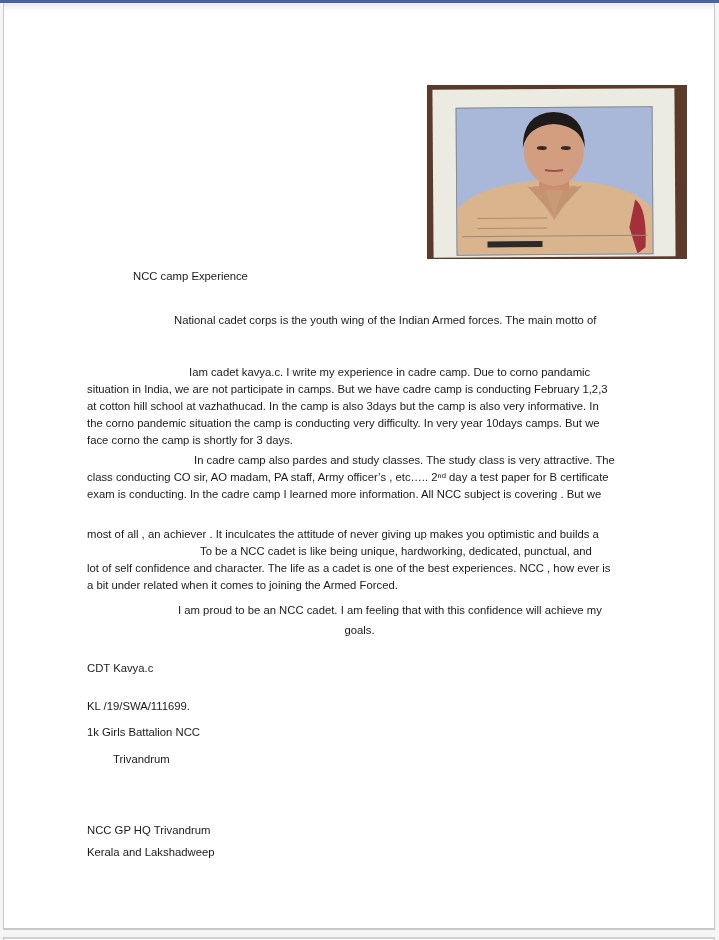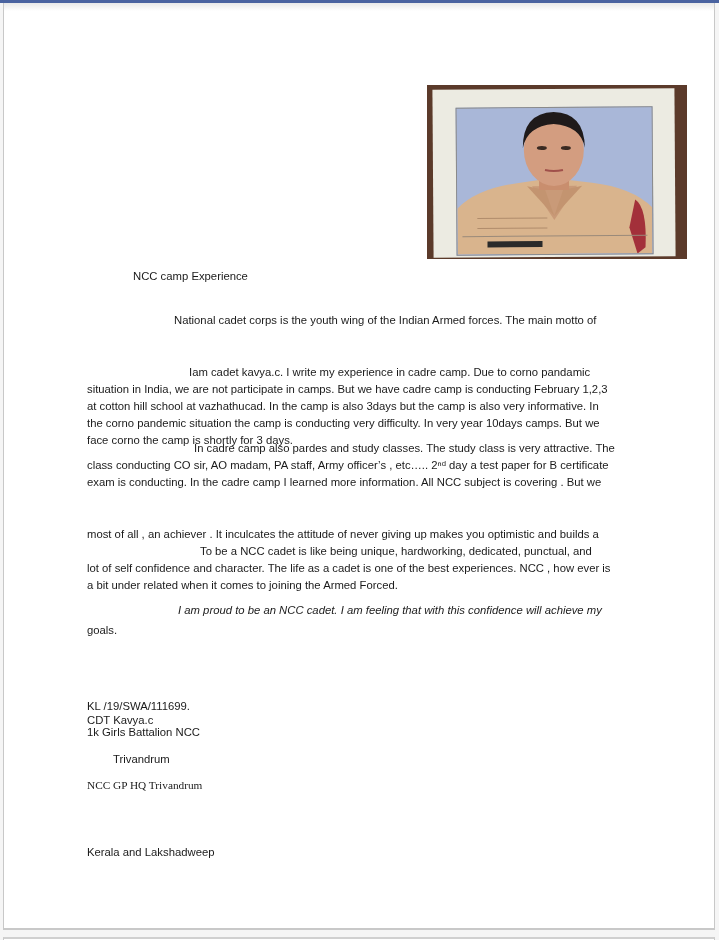--- a/index.html
+++ b/index.html
@@ -107,38 +107,38 @@
 </div>
 
 <div class="para" style="top:356px;margin-top:8px;">
   <span class="line" style="padding-left:102px;">Iam cadet kavya.c.  I write my experience in cadre camp. Due to corno pandamic</span>
   <span class="line">situation in India, we are not participate in camps. But we have  cadre camp is conducting February 1,2,3</span>
   <span class="line">at cotton hill school at vazhathucad. In the camp is also 3days but the camp is also very informative. In</span>
   <span class="line">the corno pandemic situation the camp is conducting very difficulty. In very year 10days camps. But we</span>
   <span class="line">face corno the camp is shortly for 3 days.</span>
 </div>
 
-<div class="para" style="top:440px;">
+<div class="para" style="top:452px;">
   <span class="line" style="padding-left:107px;">In cadre camp also pardes and study classes. The study class is very attractive. The</span>
   <span class="line">class conducting CO sir, AO madam, PA staff, Army officer’s , etc….. 2ⁿᵈ day a test paper for B certificate</span>
   <span class="line">exam is conducting. In the cadre camp I learned more information. All NCC subject is covering . But we</span>
 </div>
 
 <div class="para" style="top:526px;">
   <span class="line">most of all , an achiever . It inculcates the attitude of never giving up makes you optimistic and builds a</span>
   <span class="line" style="padding-left:113px;">To be a NCC cadet is like being unique, hardworking, dedicated, punctual, and</span>
   <span class="line">lot of self confidence and character. The life as a cadet is one of the best experiences. NCC , how ever is</span>
   <span class="line">a bit under related when it comes to joining the Armed Forced.</span>
 </div>
 
 <div class="para" style="top:602px;">
-  <span class="line" style="padding-left:91px;font-style:italic;">I am proud to be an NCC cadet. I am feeling that with this confidence will achieve my</span>
-  <span class="line" style="margin-top:3px;">goals.</span>
+  <span class="line" style="padding-left:91px;">I am proud to be an NCC cadet. I am feeling that with this confidence will achieve my</span>
+  <span class="line" style="margin-top:3px;text-align:center;">goals.</span>
 </div>
 
-<div class="doc-text sig" style="top:712px;">CDT  Kavya.c</div>
+<div class="doc-text sig" style="top:660px;">CDT  Kavya.c</div>
 <div class="doc-text sig" style="top:698px;">KL /19/SWA/111699.</div>
 <div class="doc-text sig" style="top:724px;">1k Girls Battalion NCC</div>
 <div class="doc-text sig" style="top:751px; left:113px;">Trivandrum</div>
-<div class="doc-text sig" style="top:777px;font-family:Liberation Serif, serif;">NCC GP HQ Trivandrum</div>
+<div class="doc-text sig" style="top:822px;">NCC GP HQ Trivandrum</div>
 <div class="doc-text sig" style="top:844px;">Kerala and Lakshadweep</div>
 
 <div class="next-page"></div>
 
 </body></html>

